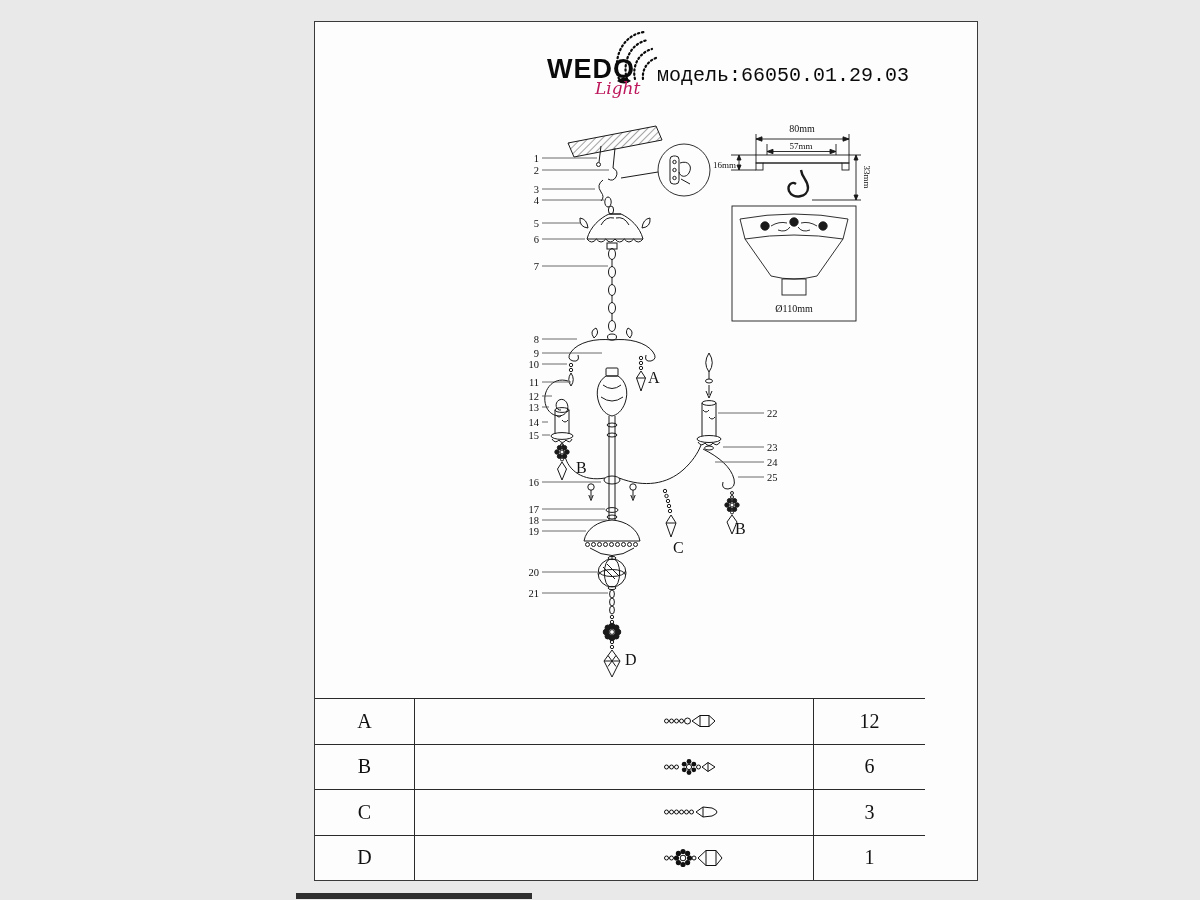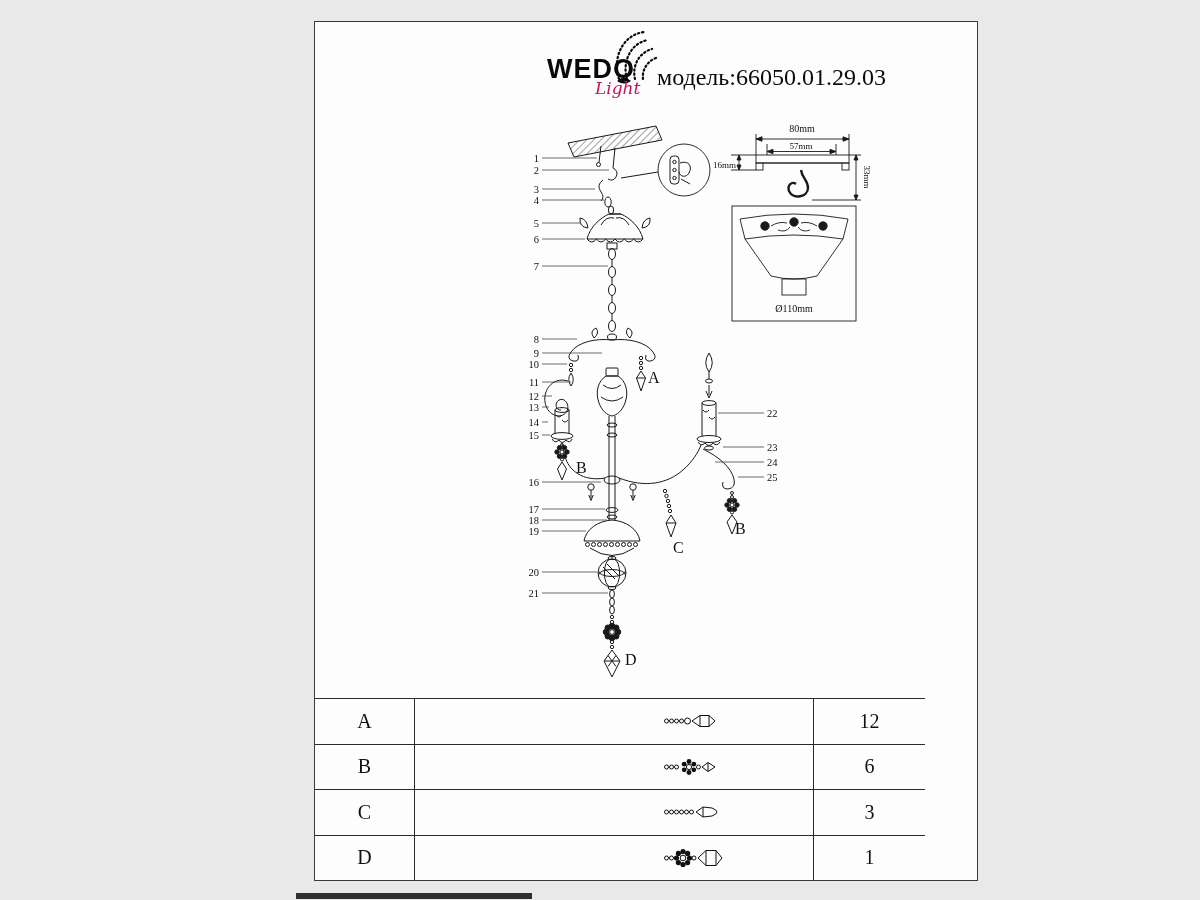--- a/index.html
+++ b/index.html
@@ -6,21 +6,21 @@
   html,body { width:1200px; height:900px; }
   body { position:relative; background:#e9e9e9; font-family:"Liberation Serif", serif; overflow:hidden; }
   .page { position:absolute; left:295px; top:21px; width:664px; height:860px;
           background:#fdfdfd; border:1px solid #3a3a3a;margin-left:19px; }
   .diagram { position:absolute; left:0; top:0; }
   .brand-name { position:absolute; left:232px; top:32px; font-family:"Liberation Sans", sans-serif;
                 font-weight:bold; font-size:27px; letter-spacing:1px; color:#0a0a0a; z-index:2; }
   .brand-script { position:absolute; left:280px; top:56px; font-family:"DejaVu Serif", serif;
                   font-style:italic; font-size:17px; color:#be185d; z-index:3; }
   .logo-orn { position:absolute; left:297px; top:5px; z-index:1; }
-  .model { position:absolute; left:342px; top:42px; font-size:24px; color:#0a0a0a; z-index:2; }
+  .model { position:absolute; left:342px; top:42px; font-size:20px; color:#0a0a0a; z-index:2;font-family:Liberation Mono, monospace; }
   .ptable { position:absolute; left:0; top:676px; width:610px; }
   .prow { display:grid; grid-template-columns:99px 400px 111px; height:45.5px; border-top:1px solid #2a2a2a; }
   .pcell { display:flex; align-items:center; justify-content:center; font-size:20px; color:#111; }
   .pcell.icon { border-left:1px solid #2a2a2a; border-right:1px solid #2a2a2a;
                 justify-content:flex-start; padding-left:248px; }
   .bottom-strip { position:absolute; left:296px; top:893px; width:236px; height:6px; background:#2f2f2f; }
   text { font-family:"Liberation Serif", serif; }
 </style>
 </head>
 <body>

